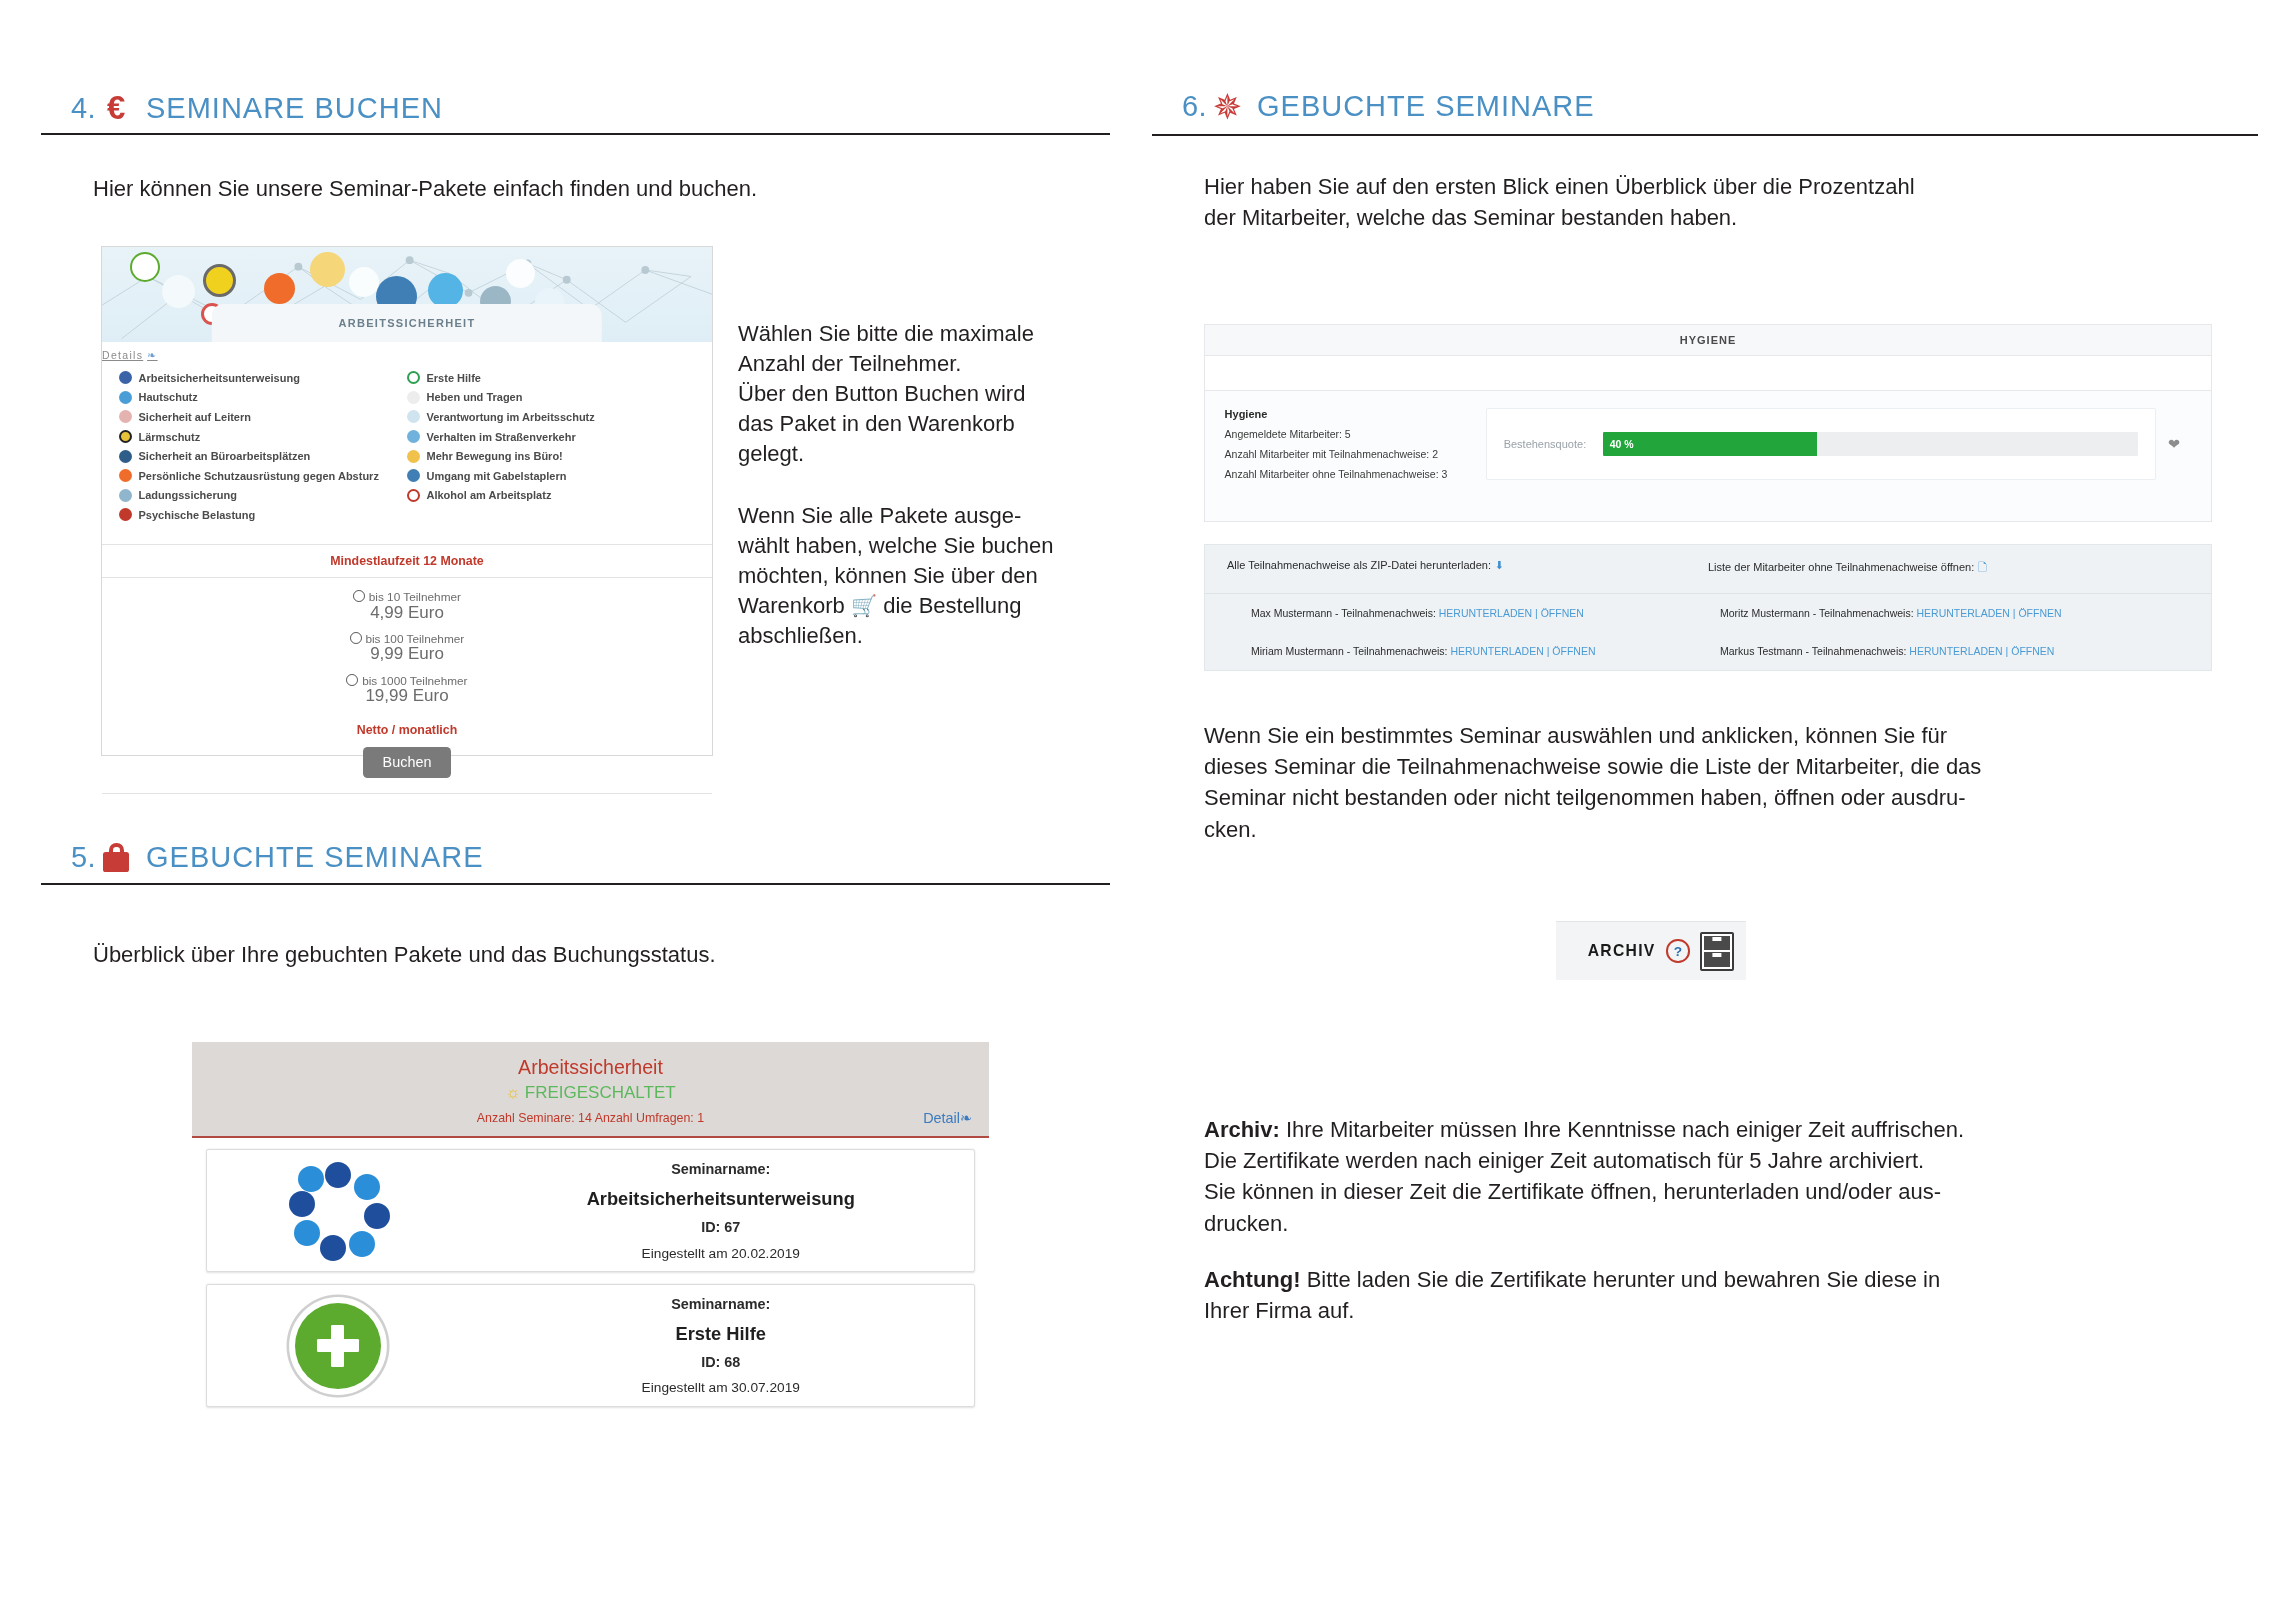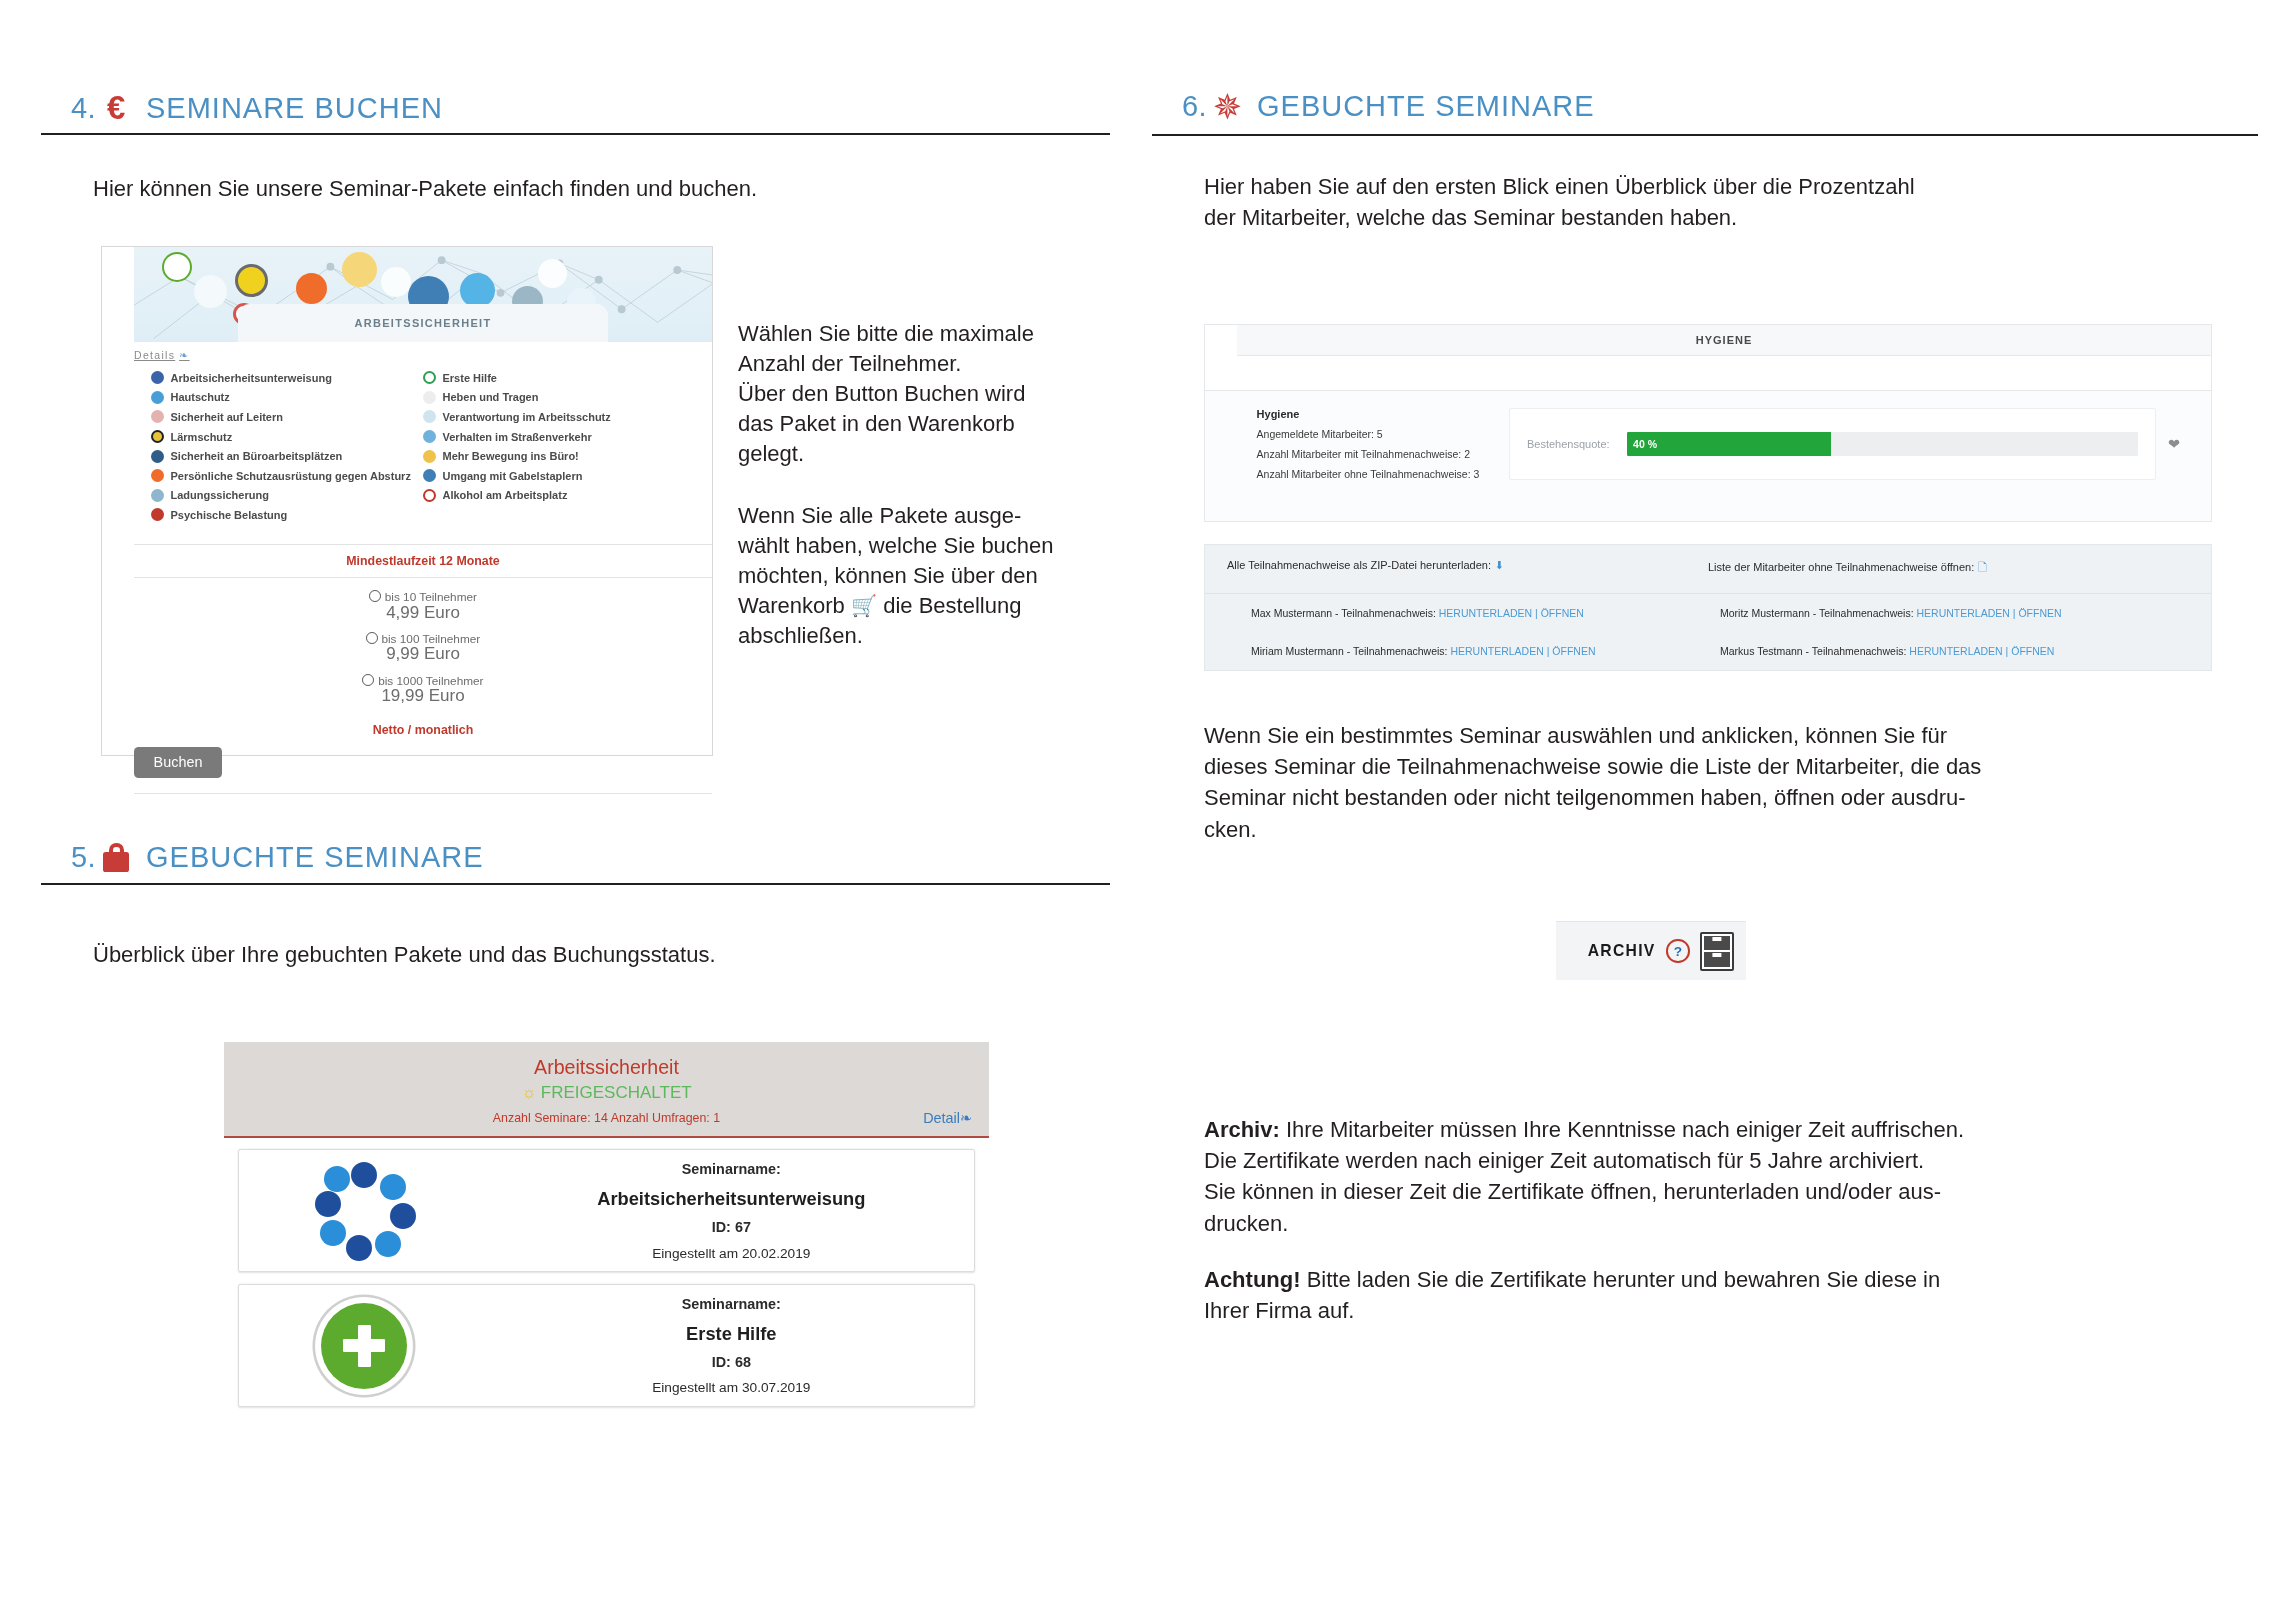--- a/index.html
+++ b/index.html
@@ -30,21 +30,21 @@
 
   
   .body-text{position:absolute;font-size:22px;line-height:1.42;color:#231f20;}
   .body-text.narrow{font-stretch:condensed;}
   .b{font-weight:bold;}
 
   
   .callout{position:absolute;font-size:22px;line-height:1.36;color:#231f20;}
 
   
-  .shot{position:absolute;background:#fff;border:0.7px solid #d8d8d8;box-sizing:border-box;padding-left:32px;}
+  .shot{position:absolute;background:#fff;border:0.7px solid #d8d8d8;box-sizing:border-box;}
 
   .hero{position:relative;height:95px;background:linear-gradient(180deg,#e8f3f8 0%,#dfeef6 100%);overflow:hidden;}
   .hero svg{position:absolute;inset:0;}
   .hero-tab{position:absolute;left:50%;transform:translateX(-50%);bottom:0;width:64%;height:38px;
     background:#f3f7f9;border-radius:11.8px 11.8px 0 0;display:flex;align-items:center;justify-content:center;}
   .hero-tab span{font-size:11px;letter-spacing:1.3px;color:#6b7f8c;font-weight:bold;}
   .circ{position:absolute;border-radius:50%;}
 
   .details-row{text-align:left;padding:6.5px 0 3.9px;font-size:10.5px;color:#8a8a8a;letter-spacing:1.3px;text-decoration:underline;}
   .details-row .cv{color:#6c9fd0;font-size:11px;margin-left:3.9px;}
@@ -55,21 +55,21 @@
   .sem-dot{width:13px;height:13px;border-radius:50%;flex:0 0 13px;}
 
   .hr-light{height:0.7px;background:#e3e3e3;}
   .minlauf{text-align:center;color:#c0392b;font-weight:bold;font-size:12.4px;padding:9.2px 0;}
   .price-block{text-align:center;padding:11.8px 0 6.5px;}
   .price-opt{margin:0 0 9.2px 0;}
   .price-opt .lbl{font-size:11.8px;color:#6c6c6c;}
   .price-opt .radio{display:inline-block;width:9.8px;height:9.8px;border:1.3px solid #555;border-radius:50%;vertical-align:-1.3px;margin-right:3.9px;}
   .price-opt .amt{display:block;font-size:17px;color:#6c6c6c;margin-top:-1.3px;}
   .netto{text-align:center;color:#c0392b;font-weight:bold;font-size:12.4px;padding:1.3px 0 9.2px;}
-  .buchen-wrap{text-align:left;padding-bottom:14.4px;}
+  .buchen-wrap{text-align:center;padding-bottom:14.4px;}
   .buchen{display:inline-block;background:#7a7a7a;color:#fff;font-size:14.4px;padding:7.9px 19.6px;border-radius:4.6px;}
 
   
   .pkg-head{background:#ddd9d6;border-bottom:2px solid #b24a44;padding:14.4px 0 10.5px;position:relative;}
   .pkg-title{text-align:center;color:#c0392b;font-size:19.6px;font-stretch:condensed;}
   .pkg-status{text-align:center;color:#5cb85c;font-size:17px;font-stretch:condensed;margin-top:3.9px;}
   .pkg-status .bulb{color:#e8c33a;margin-right:3.9px;}
   .pkg-counts{text-align:center;color:#c0392b;font-size:12.4px;font-stretch:condensed;margin-top:7.9px;}
   .pkg-detail{position:absolute;right:17px;bottom:9.2px;color:#3a7bbf;font-size:14.4px;font-stretch:condensed;}
 

